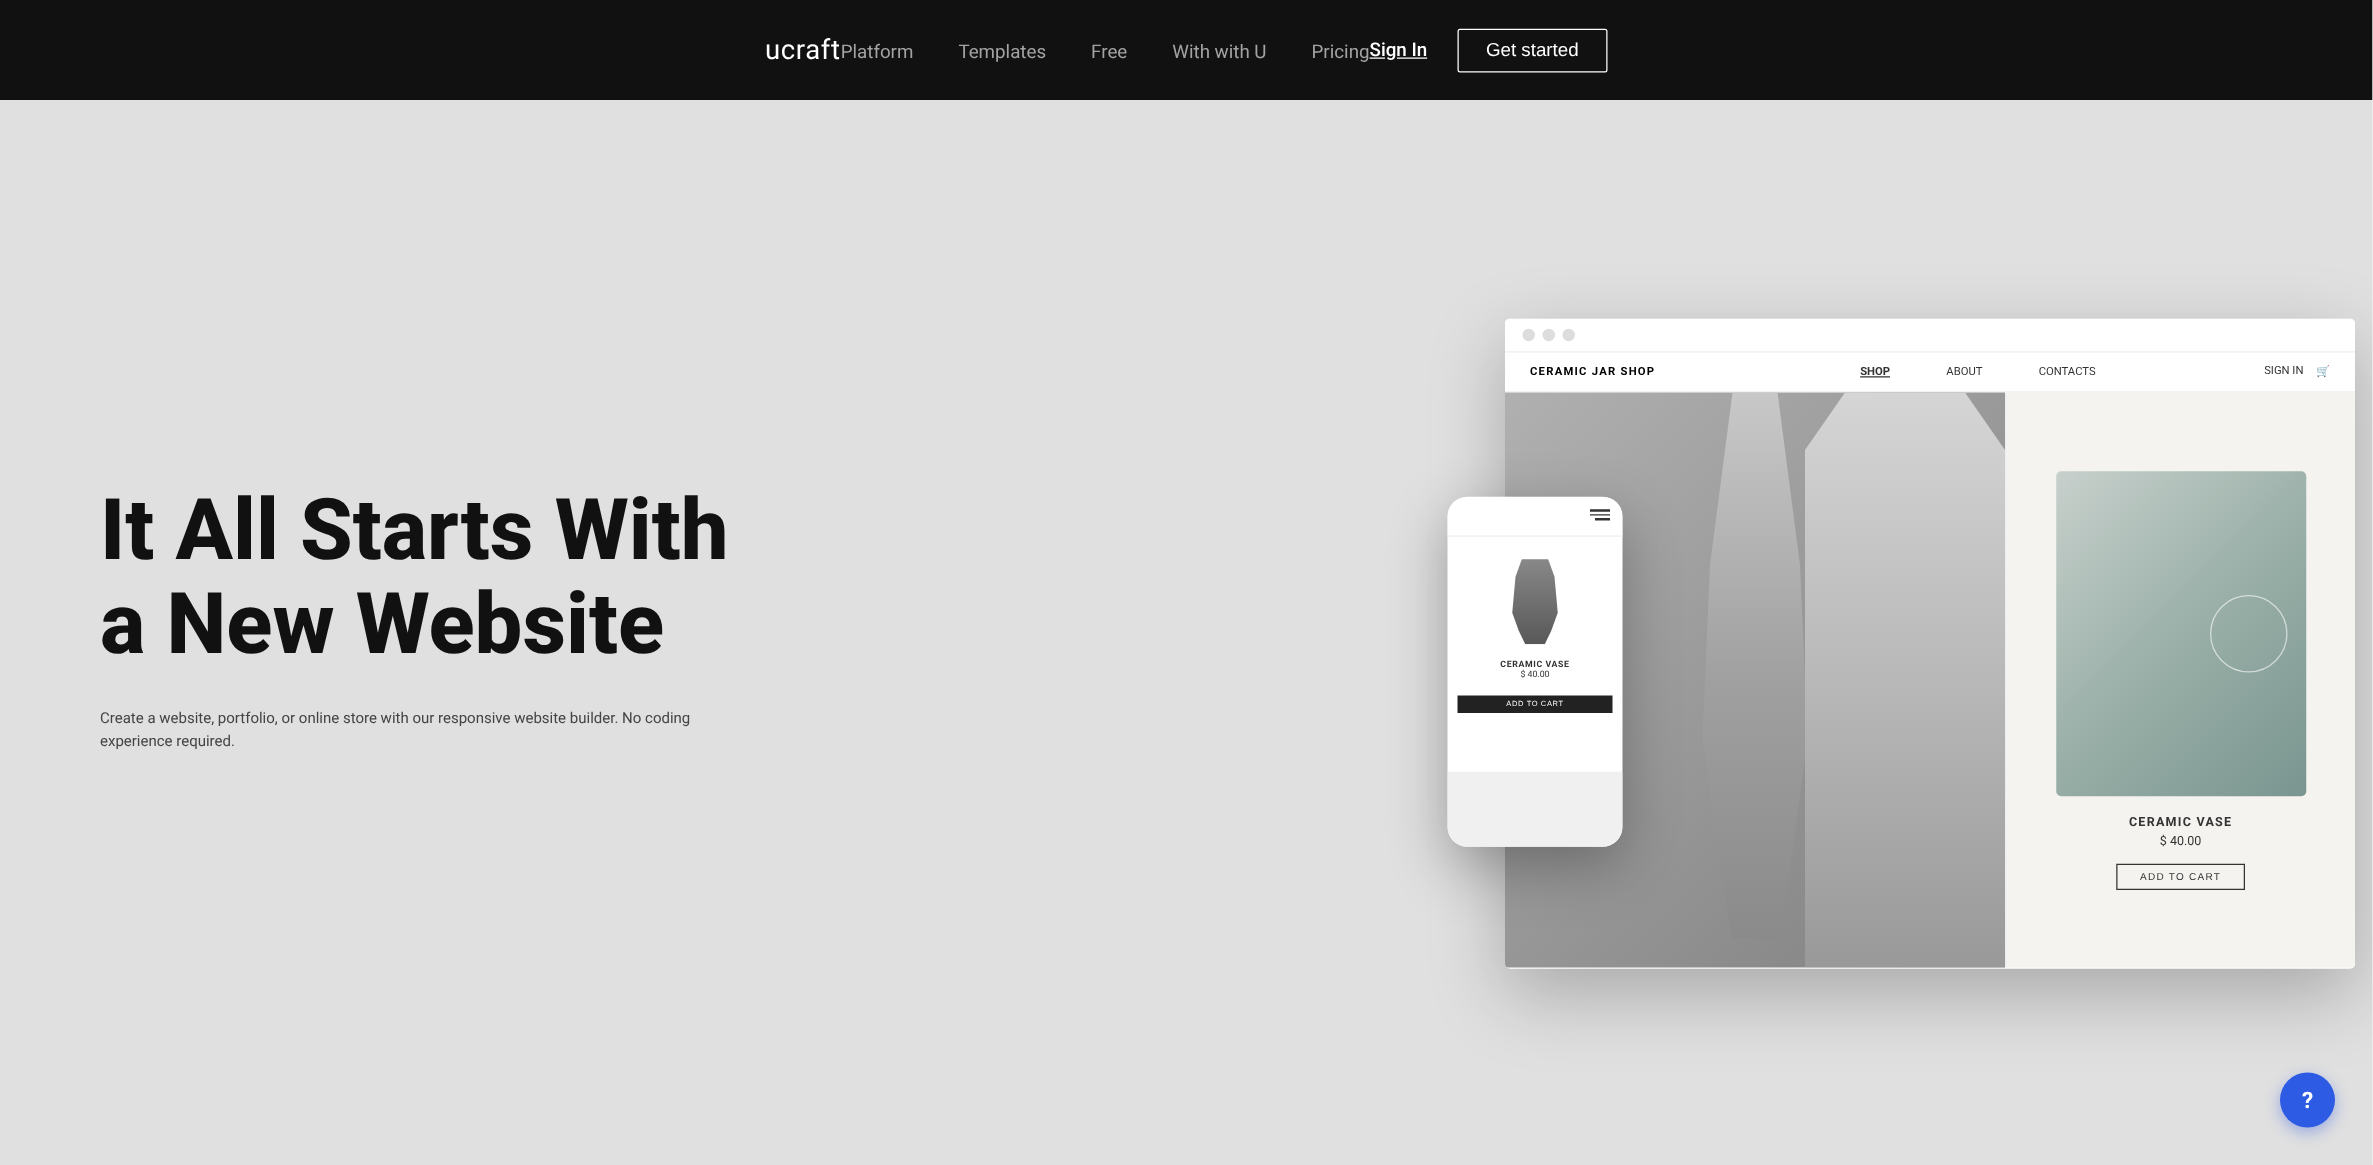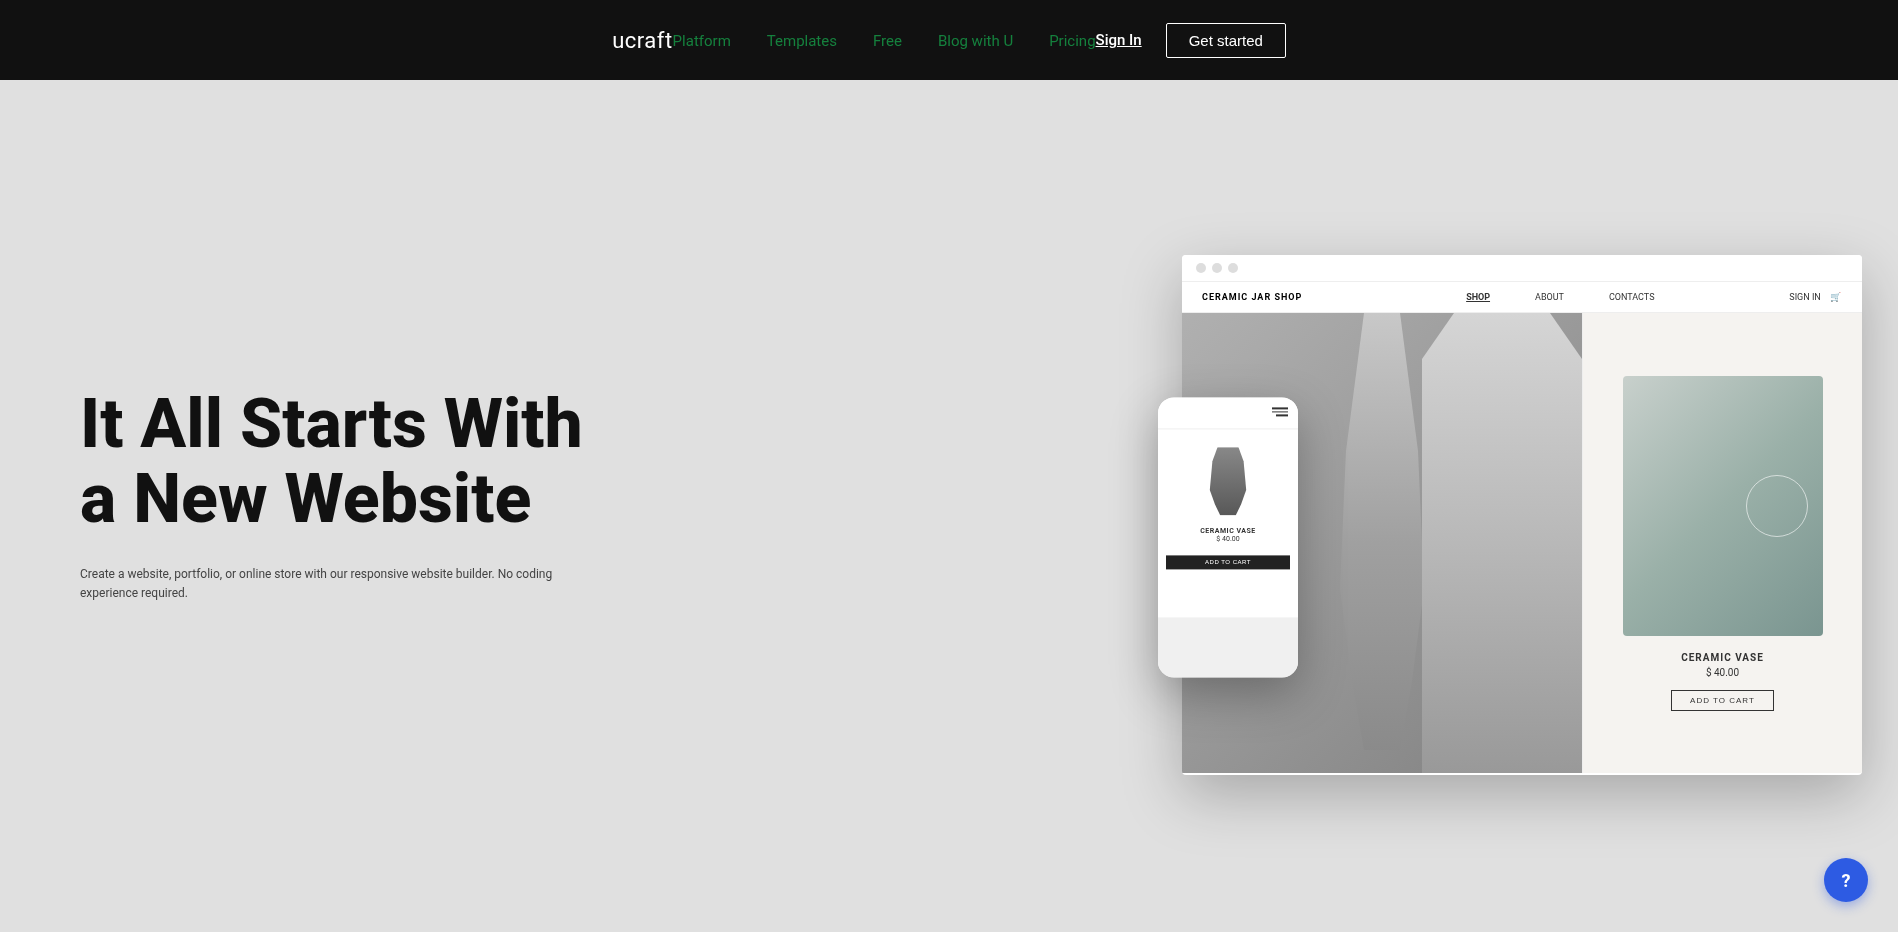--- a/index.html
+++ b/index.html
@@ -21,21 +21,21 @@
       font-size: 22px;
       font-weight: 400;
       letter-spacing: 0.5px;
     }
     .navbar-nav {
       display: flex;
       gap: 36px;
       list-style: none;
     }
     .navbar-nav a {
-      color: #15803d;
+      color: #a3a3a3;
       text-decoration: none;
       font-size: 15px;
     }
     .navbar-right {
       display: flex;
       align-items: center;
       gap: 24px;
     }
     .sign-in-link {
       color: #fff;
@@ -99,21 +99,21 @@
       right: 0;
       top: 50%;
       transform: translateY(-50%);
       width: 820px;
       height: 700px;
     }
 
     
     .desktop-mockup {
       position: absolute;
-      right: 36px;
+      right: 14px;
       top: 50%;
       transform: translateY(-50%);
       width: 680px;
       height: 520px;
       background: #fff;
       border-radius: 4px;
       box-shadow: 0 20px 60px rgba(0,0,0,0.25);
       overflow: hidden;
     }
     .mockup-titlebar {
@@ -313,21 +313,21 @@
 </head>
 <body>
 
 <nav class="navbar">
   <div class="navbar-logo">ucraft</div>
 
   <ul class="navbar-nav">
     <li><a href="#">Platform</a></li>
     <li><a href="#">Templates</a></li>
     <li><a href="#">Free</a></li>
-    <li><a href="#">Blog with U</a></li>
+    <li><a href="#">With with U</a></li>
     <li><a href="#">Pricing</a></li>
   </ul>
 
   <div class="navbar-right">
     <span class="sign-in-link">Sign In</span>
     <button class="get-started-btn">Get started</button>
   </div>
 </nav>
 
 <section class="hero">

